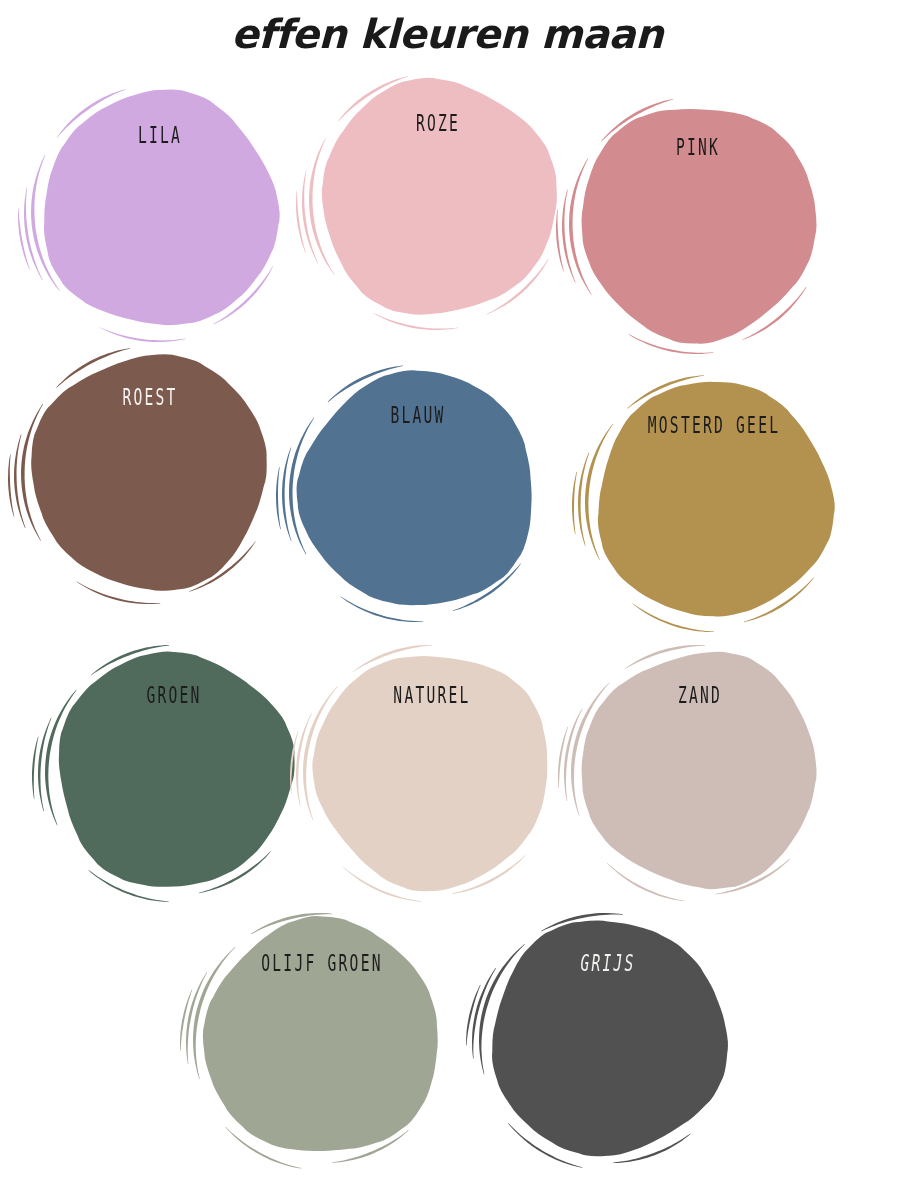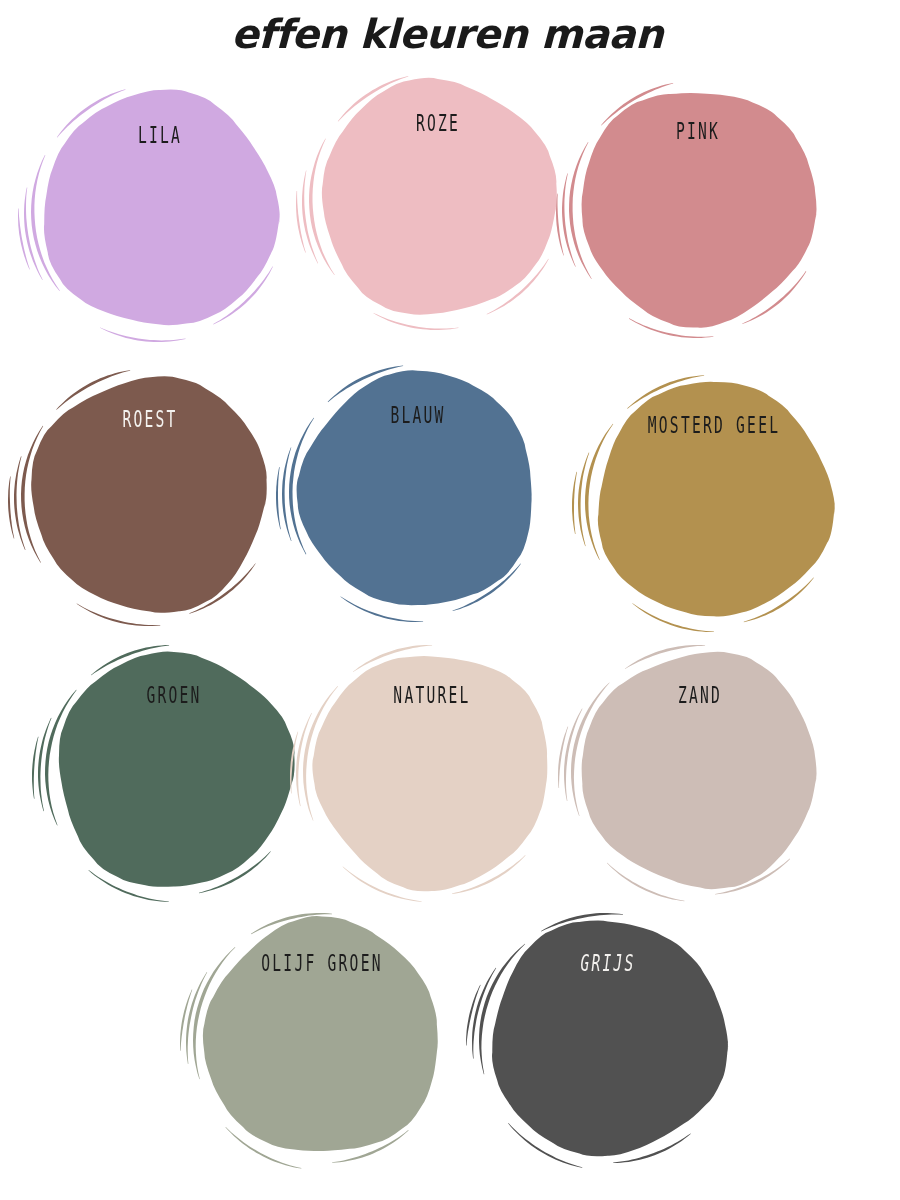--- a/index.html
+++ b/index.html
@@ -86,23 +86,23 @@
     white-space: nowrap;
     pointer-events: none;
   }
   .swatch-label.light {
     color: #f4f2ef;
   }
 
   
   .pos-r1c1 { left: 34px;  top: 12px;  }
   .pos-r1c2 { left: 312px; top: 0;  }
-  .pos-r1c3 { left: 572px; top: 8px;  }
-
-  .pos-r2c1 { left: 24px;  top: 296px; }
+  .pos-r1c3 { left: 572px; top: 24px;  }
+
+  .pos-r2c1 { left: 24px;  top: 274px; }
   .pos-r2c2 { left: 292px; top: 292px; }
   .pos-r2c3 { left: 588px; top: 302px; }
 
   .pos-r3c1 { left: 48px;  top: 572px; }
   .pos-r3c2 { left: 306px; top: 572px; }
   .pos-r3c3 { left: 574px; top: 572px; }
 
   .pos-r4c1 { left: 196px; top: 840px; }
   .pos-r4c2 { left: 482px; top: 840px; font-style: italic; }
 </style>

